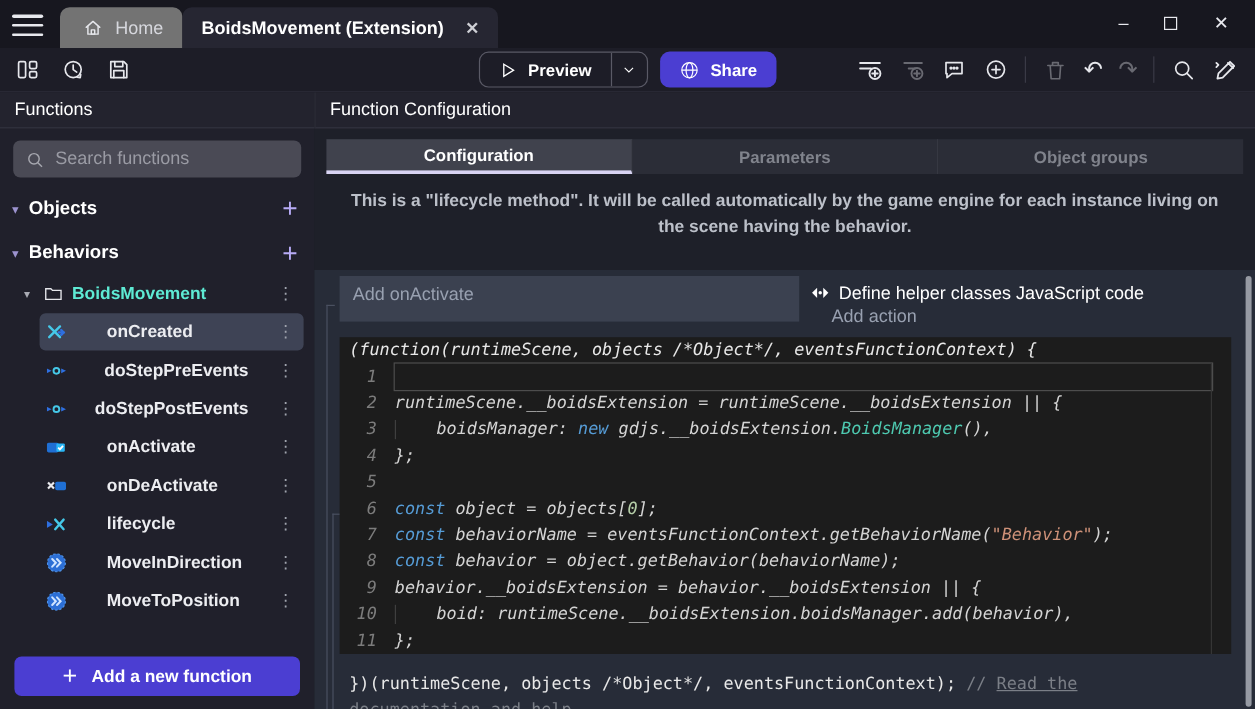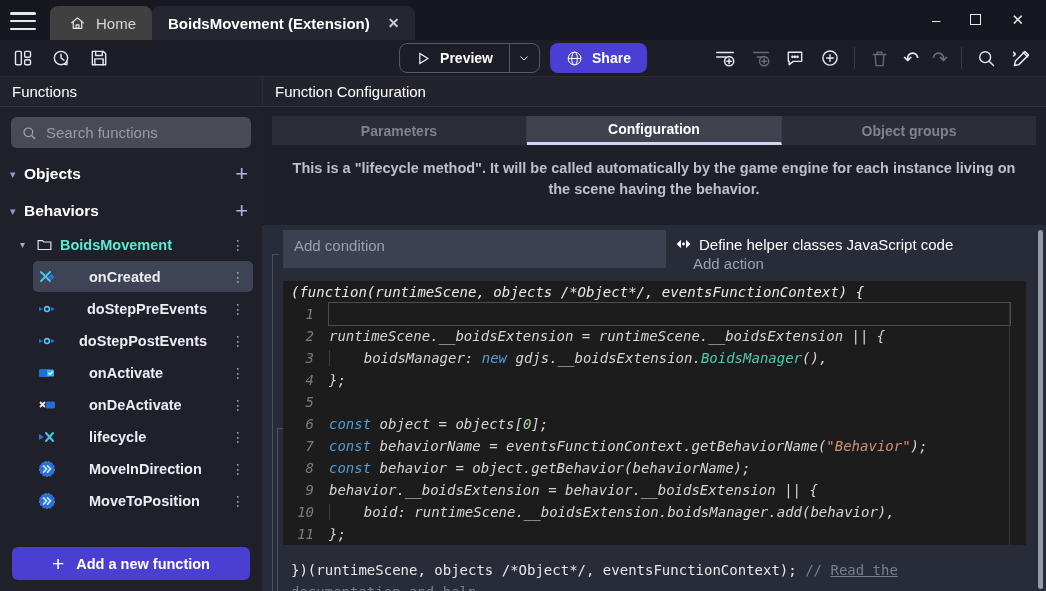--- a/index.html
+++ b/index.html
@@ -7,21 +7,21 @@
     font-family:"Liberation Sans", sans-serif; color:#e8e9ee; }
 
   
   .titlebar { position:absolute; left:0; top:0; width:1046px; height:40px;
     background:#17171f; display:flex; align-items:flex-end; }
   .hamburger { width:26px; height:18px; margin:0 14px 10px 10px; display:flex;
     flex-direction:column; justify-content:space-between; cursor:pointer; }
   .hamburger i { display:block; height:2.5px; background:#e8e9ee; border-radius:2px; }
   .tab { height:34px; display:flex; align-items:center; gap:8px; padding:0 16px;
     border-radius:8px 8px 0 0; font-size:15px; color:#d6d7dd; }
-  .tab.home { background:#404040; }
+  .tab.home { background:#737373; }
   .tab.active { background:#262632; color:#ffffff; font-weight:bold; }
   .tab .close { font-size:14px; color:#cfd0d6; margin-left:10px; cursor:pointer; }
   .win-controls { margin-left:auto; display:flex; align-items:center; gap:30px;
     padding:0 22px 12px 0; align-self:center; margin-top:10px; }
   .win-controls span { color:#e8e9ee; font-size:15px; cursor:pointer; line-height:1; }
   .maxbox { display:inline-block; width:11px; height:11px; border:1.5px solid #e8e9ee; }
 
   
   .toolbar { position:absolute; left:0; top:40px; width:1046px; height:37px;
     background:#1d1d27; border-bottom:1px solid #2c2c38; display:flex; align-items:center; }
@@ -390,34 +390,34 @@
     <span class="lbl">Add a new function</span>
   </div>
 </div>
 
 <div class="main">
   <div class="panel-header">
     <span>Function Configuration</span>
   </div>
 
   <div class="tabs-row">
+    <div class="tab-item active">Configuration</div>
     <div class="tab-item">Parameters</div>
-    <div class="tab-item active">Configuration</div>
     <div class="tab-item">Object groups</div>
   </div>
 
   <div class="description">This is a "lifecycle method". It will be called automatically by the game engine for each instance living on the scene having the behavior.</div>
 
   <div class="events">
     <div class="rail rail1"></div>
     <div class="rail rail2"></div>
 
     <div class="event-block">
       <div class="event-top">
-        <div class="cond-cell">Add condition</div>
+        <div class="cond-cell">Add onActivate</div>
         <div class="act-cell">
           <div class="act-title">
             <svg width="17" height="12" viewBox="0 0 20 14">
               <path d="M7 2L2 7l5 5z"></path>
                 <circle cx="10" cy="7" r="1.7"></circle>
                 <path d="M13 2l5 5-5 5z"></path>
             </svg>
             <span class="t">Define helper classes JavaScript code</span>
           </div>
           <div class="act-add">Add action</div>

